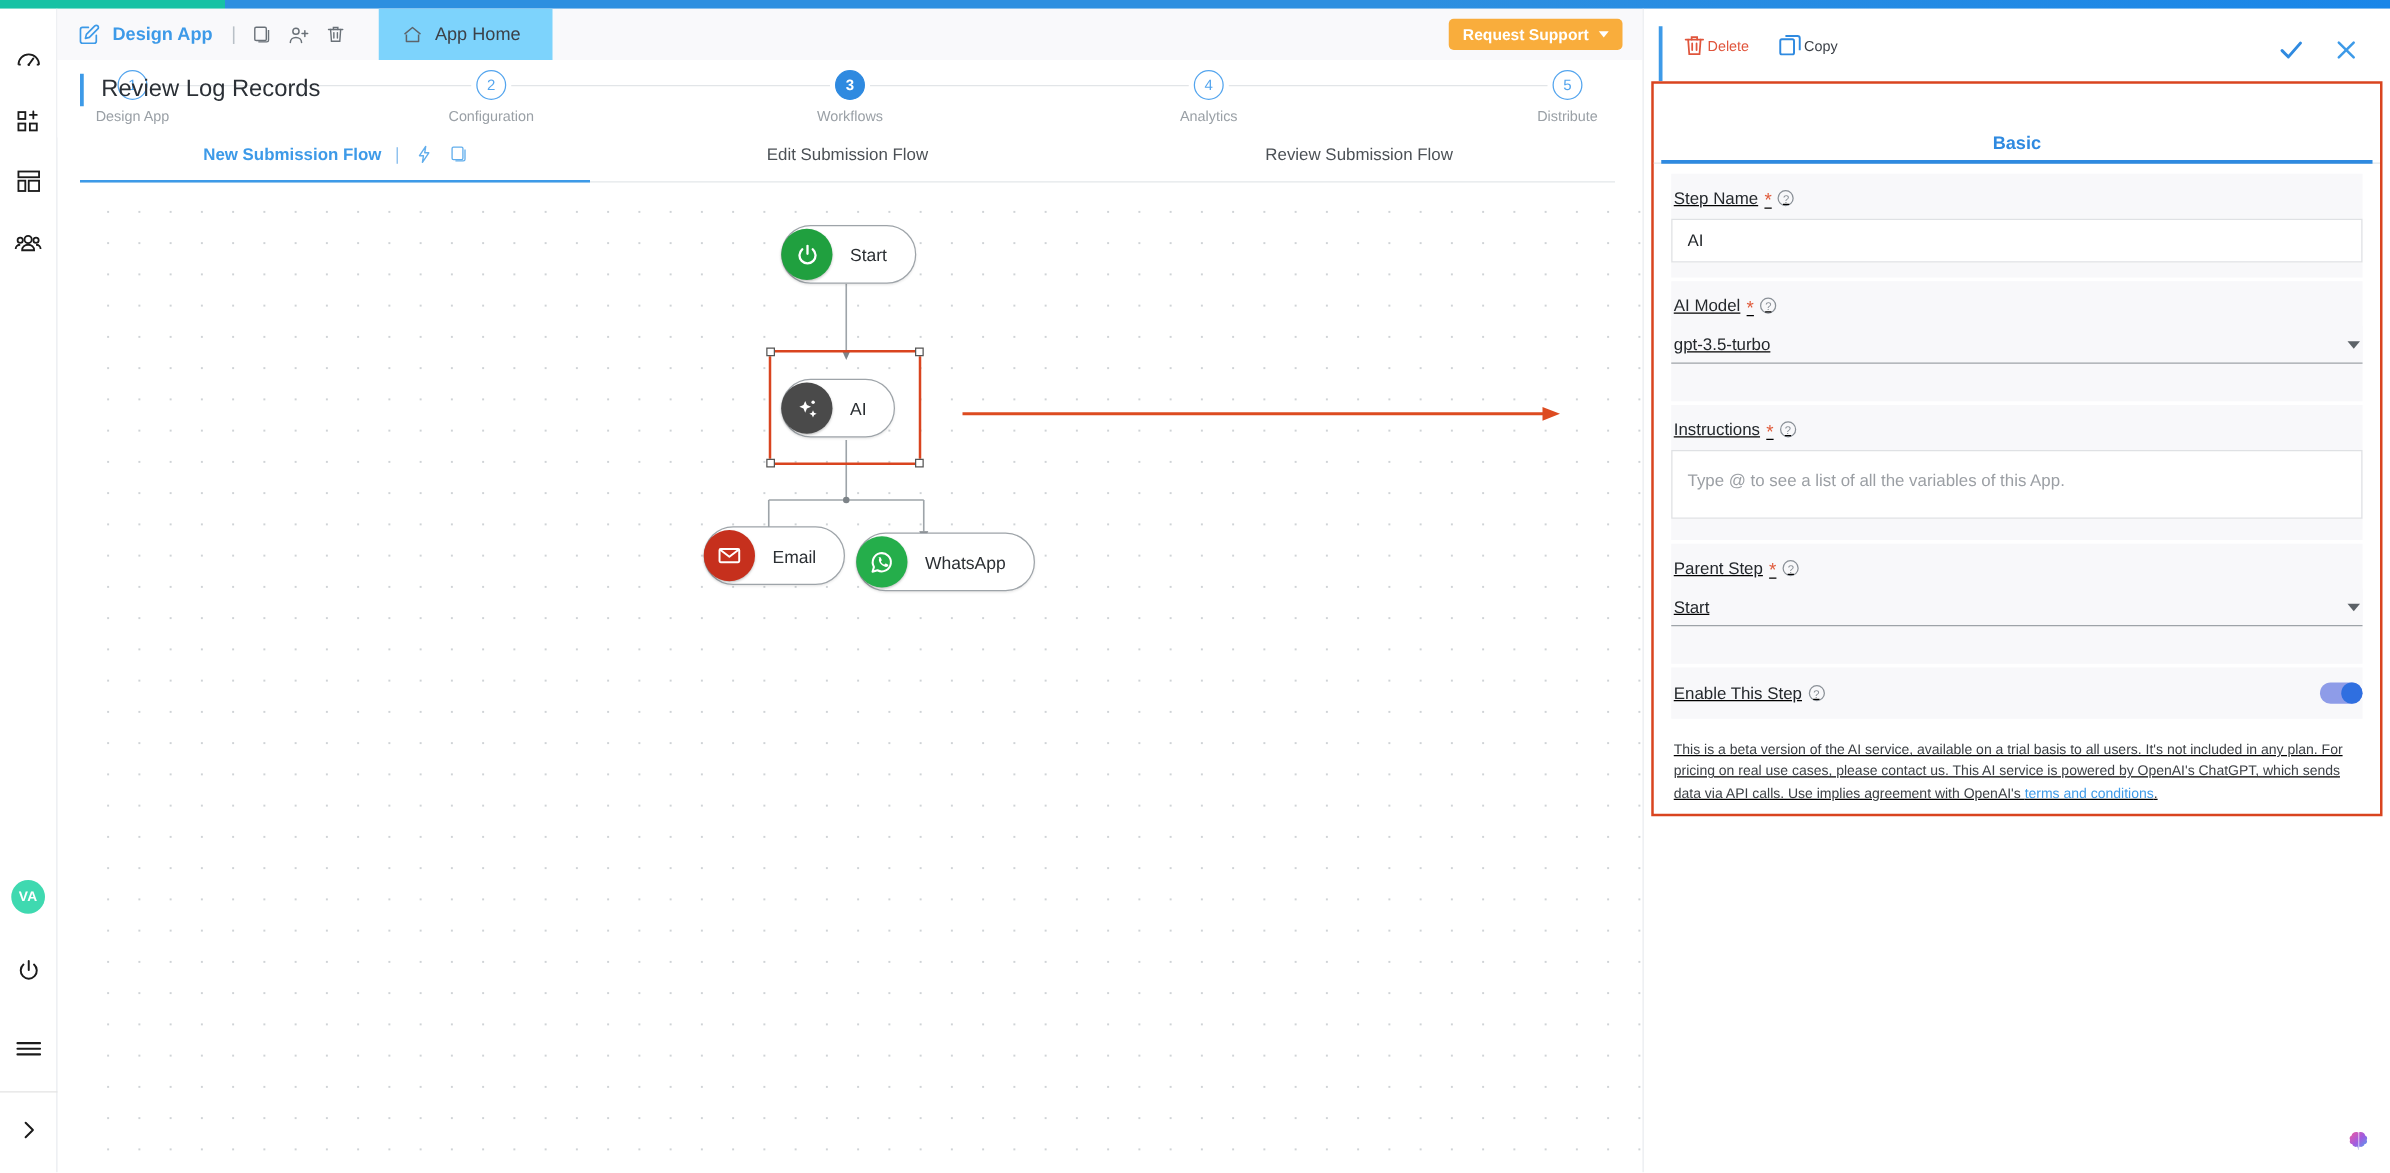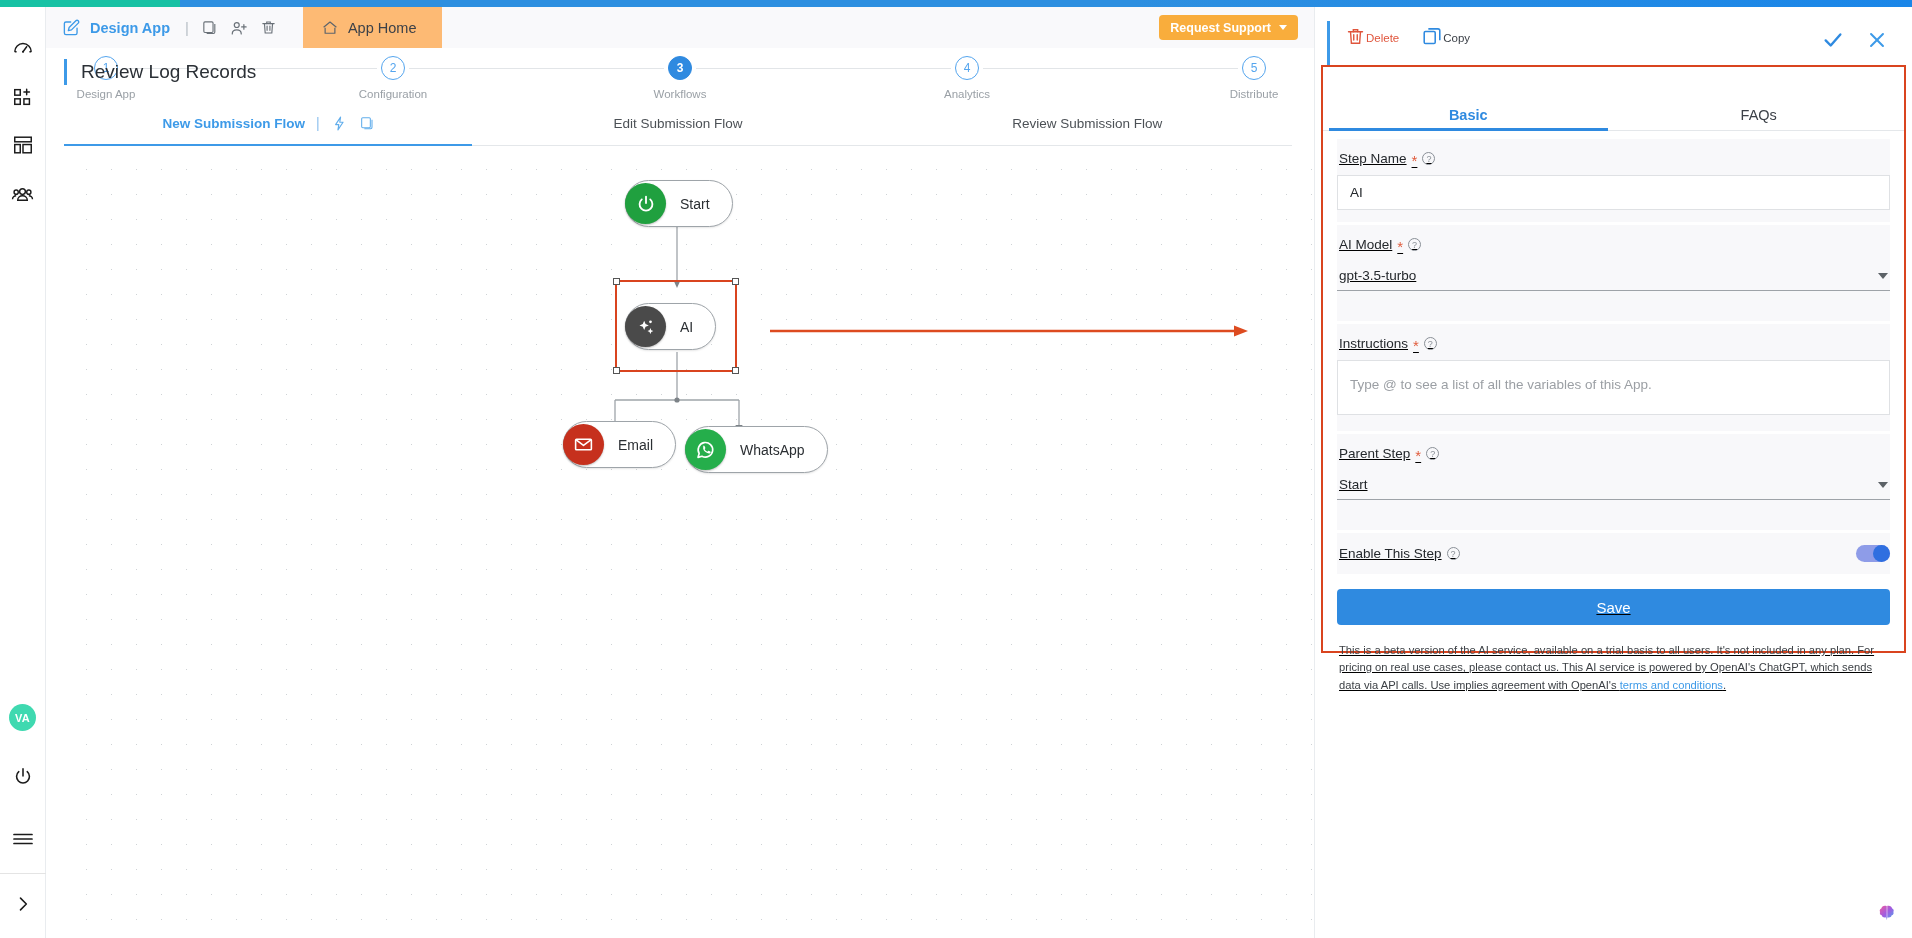--- a/index.html
+++ b/index.html
@@ -44,21 +44,21 @@
   }
   .hdr-left { display: flex; align-items: center; gap: 0px; padding-left: 16px; }
   .hdr-pencil { color: #3d9ae8; display: flex; align-items: center; }
   .hdr-title {
     color: #3d9ae8; font-size: 14.5px; font-weight: 600; margin-left: 9px; margin-right: 15px;
   }
   .hdr-sep { color: #b9c0c7; font-size: 15px; margin-right: 12px; }
   .hdr-ico { color: #6a7178; margin-right: 12px; display: flex; align-items: center; cursor: pointer; }
   .apphome {
     margin-left: 14px; height: 41px; padding: 0 26px 0 18px;
-    background: #fdba74; display: flex; align-items: center; gap: 9px;
+    background: #7dd3fc; display: flex; align-items: center; gap: 9px;
     color: #3c4148; font-size: 14.5px; cursor: pointer;
   }
   .hdr-right { margin-left: auto; padding-right: 16px; display: flex; align-items: center; }
   .btn-support {
     background: #f9ad3c; color: #fff; font-size: 12.5px; font-weight: 600;
     border: none; border-radius: 4px; height: 25px; padding: 0 11px;
     display: flex; align-items: center; gap: 8px; cursor: pointer;
   }
   .caret-dn { width:0;height:0;border-left:4px solid transparent;border-right:4px solid transparent;border-top:5px solid #fff; }
 
@@ -501,23 +501,20 @@
             <line x1="18.5" y1="5.5" x2="5.5" y2="18.5"></line>
         </svg>
       </span>
     </div>
 
     <div class="panel-card">
       <div class="ptabs">
         <div class="ptab active">
           <span>Basic</span>
         </div>
-        <div class="ptab">
-          <span>FAQs</span>
-        </div>
       </div>
 
       <div class="pbody">
 
         <div class="field">
           <div class="flabel">
             <span>Step Name</span>
             <span class="req">*</span>
             <span class="qmark">?</span>
           </div>
@@ -562,21 +559,20 @@
         <div class="field toggle-row">
           <div class="flabel">
             <span>Enable This Step</span>
             <span class="qmark">?</span>
           </div>
           <div class="switch">
             <div class="knob"></div>
           </div>
         </div>
 
-        <button class="btn-save">Save</button>
 
         <div class="disclaimer">
           <span>This is a beta version of the AI service, available on a trial basis to all users. It's not included in any plan. For pricing on real use cases, please contact us. This AI service is powered by OpenAI's ChatGPT, which sends data via API calls. Use implies agreement with OpenAI's </span><a href="#">terms and conditions</a><span>.</span>
         </div>
       </div>
     </div>
 
     <div class="brainbadge">
       <svg width="22" height="22" viewBox="0 0 24 24">
         <defs>

